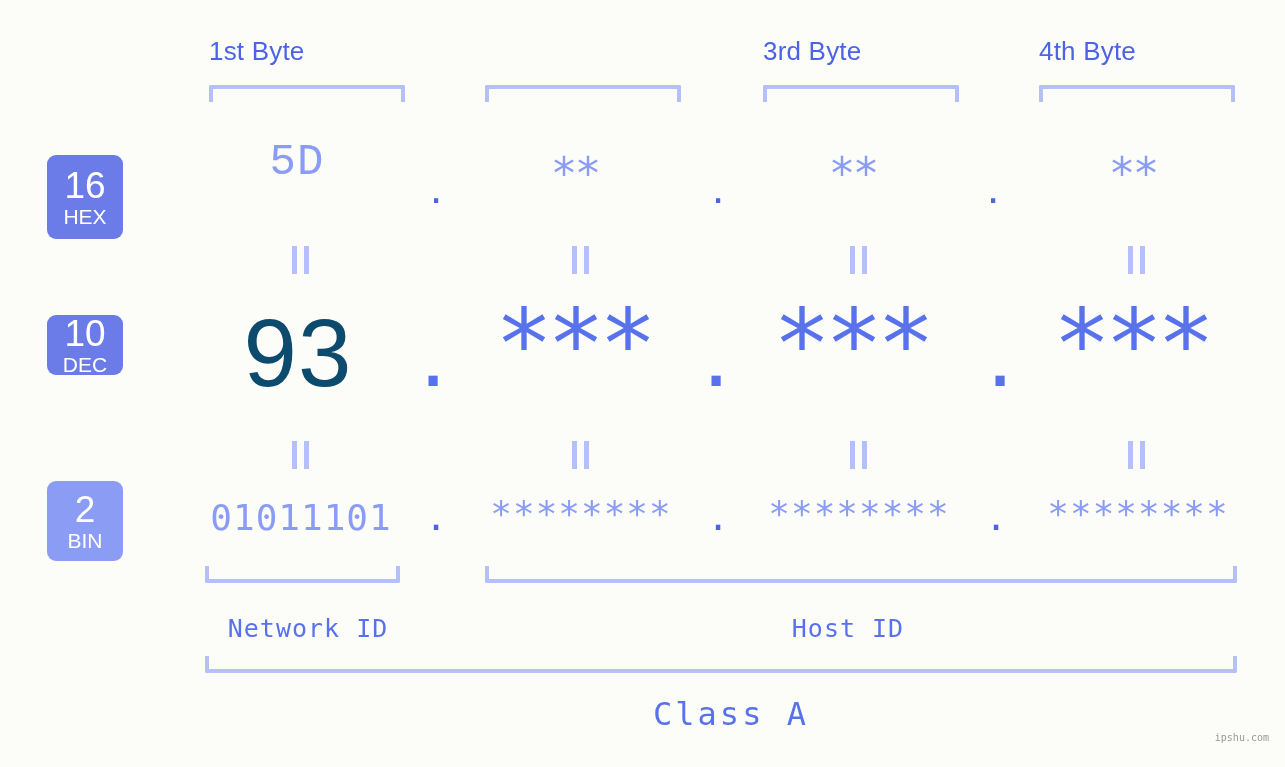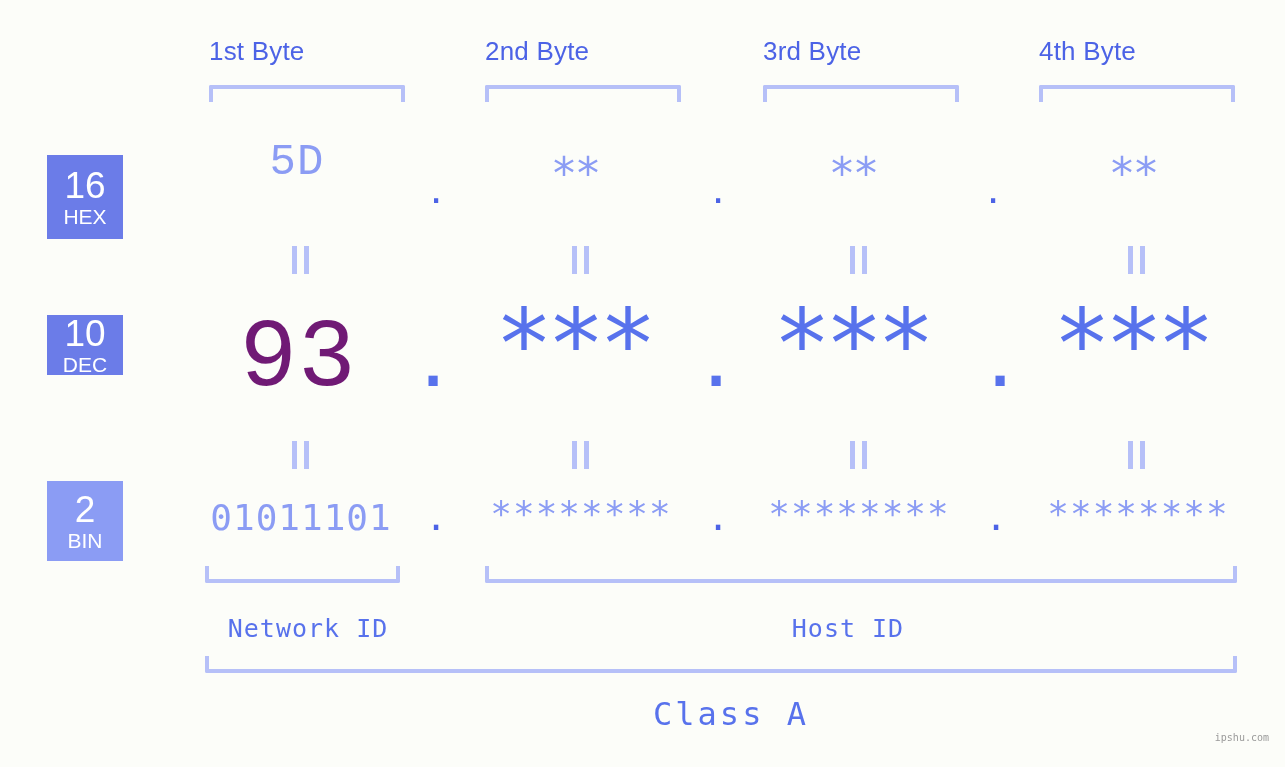--- a/index.html
+++ b/index.html
@@ -15,21 +15,21 @@
     width: 1285px;
     height: 767px;
     background: #fcfdf9;
     overflow: hidden;
   }
 
   
   .badge {
     position: absolute;
     width: 76px;
-    border-radius: 0;
+    border-radius: 9px;
     background: #6b7ce8;
     color: #ffffff;
     text-align: center;
     box-sizing: border-box;
     display: flex;
     flex-direction: column;
     align-items: center;
     justify-content: center;
     line-height: 1;
     user-select: none;
@@ -99,24 +99,23 @@
   }
   .hex-dot {
     font-size: 44px;
     color: #4c63e6;
     font-family: "Liberation Sans", sans-serif;
   }
 
   
   .dec-val {
     font-size: 96px;
-    color: #701a75;
-    font-family: Liberation Mono, monospace;
-    letter-spacing: 1px;
-    margin-top: 7px;
+    color: #0c4a6e;
+    font-family: Liberation Sans, sans-serif;
+    letter-spacing: 1px;
   }
   .dec-star {
     font-size: 96px;
     color: #5872ec;
     font-family: "DejaVu Sans", sans-serif;
     letter-spacing: 4px;
   }
   .dec-dot {
     font-size: 96px;
     color: #5872ec;
@@ -187,21 +186,20 @@
     font-family: "DejaVu Sans Mono", monospace;
     letter-spacing: 0px;
   }
 </style>
 </head>
 <body>
 
 <div id="stage">
 
   <div class="byte-label" style="left:209px;top:36px;width:196px;">1st Byte</div>
-  <div class="byte-label" style="left:485px;top:36px;width:196px;">2nd Byte</div>
   <div class="byte-label" style="left:763px;top:36px;width:196px;">3rd Byte</div>
   <div class="byte-label" style="left:1039px;top:36px;width:196px;">4th Byte</div>
 
   <div class="bracket down" style="left:209px;top:85px;width:196px;"></div>
   <div class="bracket down" style="left:485px;top:85px;width:196px;"></div>
   <div class="bracket down" style="left:763px;top:85px;width:196px;"></div>
   <div class="bracket down" style="left:1039px;top:85px;width:196px;"></div>
 
   <div class="badge" style="left:47px;top:155px;height:84px;">
     <span class="num">16</span>

